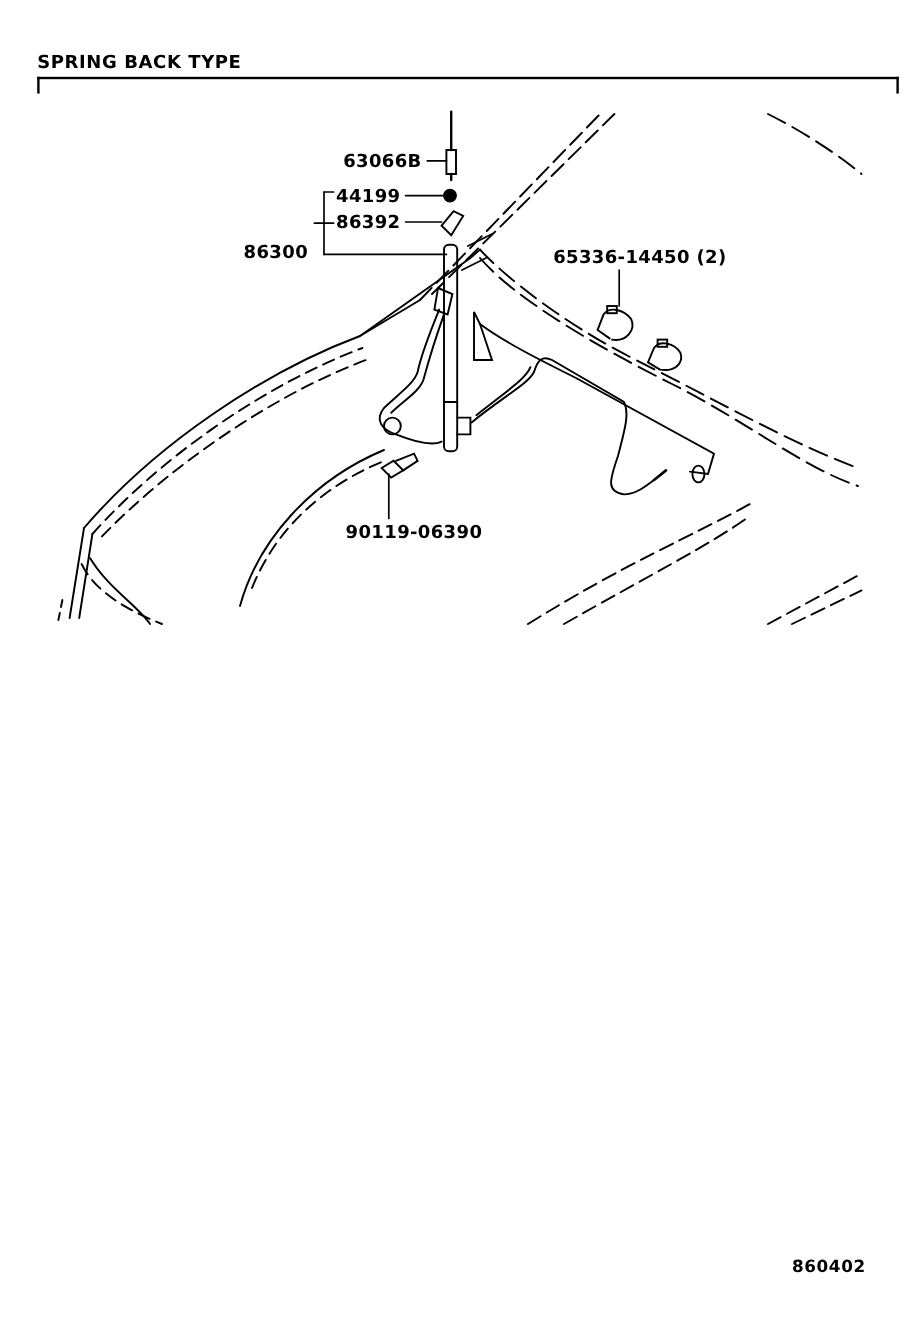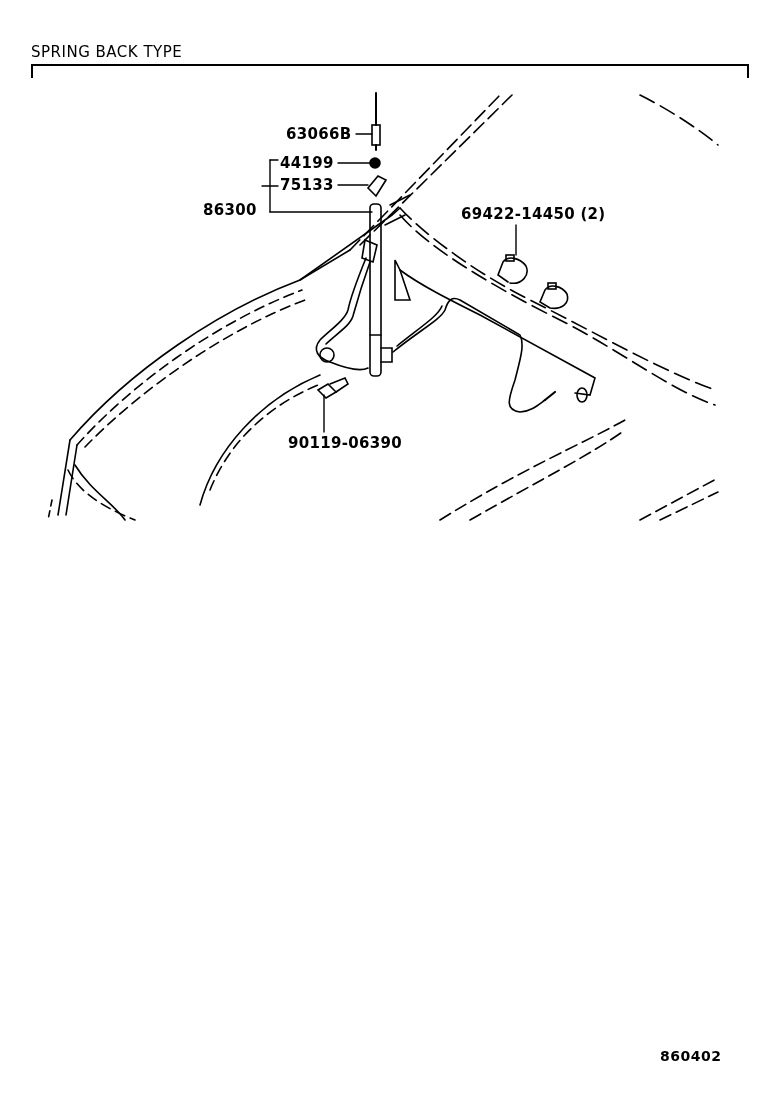--- a/index.html
+++ b/index.html
@@ -1,17 +1,17 @@
 <!DOCTYPE html>
 <html><head>
 <meta charset="utf-8">
 <style>
   html, body { margin: 0; padding: 0; background: #ffffff; }
   body { width: 760px; height: 1112px; position: relative; overflow: hidden; font-family: "DejaVu Sans", sans-serif; color: #000; }
-  .page-title { position: absolute; left: 31px; top: 43px; font-size: 15px; font-weight: normal; letter-spacing: 0.5px; }
+  .page-title { position: absolute; left: 31px; top: 43px; font-size: 15px; font-weight: bold; letter-spacing: 0.5px; }
   .frame-line { position: absolute; left: 31px; top: 64px; width: 718px; height: 0; border-top: 2px solid #000; }
   .frame-tick-l { position: absolute; left: 31px; top: 64px; width: 0; height: 14px; border-left: 2px solid #000; }
   .frame-tick-r { position: absolute; left: 747px; top: 64px; width: 0; height: 14px; border-left: 2px solid #000; }
   svg.drawing { position: absolute; left: 0; top: 0; }
   .part-label { position: absolute; font-size: 15px; font-weight: bold; white-space: nowrap; letter-spacing: 0.3px; }
   .ref-code { position: absolute; left: 660px; top: 1048px; font-size: 14px; font-weight: bold; letter-spacing: 0.5px; }
 </style>
 </head>
 <body>
 
@@ -97,17 +97,17 @@
     <line x1="270" y1="212" x2="372" y2="212"></line>
     <line x1="262" y1="186" x2="278" y2="186"></line>
     <line x1="516" y1="225" x2="516" y2="255"></line>
     <line x1="324" y1="395" x2="324" y2="432"></line>
   </g>
 </svg>
 
 <div class="part-label" style="left:286px; top:125px;">63066B</div>
 <div class="part-label" style="left:280px; top:154px;">44199</div>
 <div class="part-label" style="left:203px; top:177px;margin-top:24px;">86300</div>
-<div class="part-label" style="left:280px; top:176px;">75133</div>
-<div class="part-label" style="left:461px; top:205px;">69422-14450 (2)</div>
+<div class="part-label" style="left:280px; top:176px;">86392</div>
+<div class="part-label" style="left:461px; top:205px;">65336-14450 (2)</div>
 <div class="part-label" style="left:288px; top:434px;">90119-06390</div>
 
 <div class="ref-code">860402</div>
 
 </body></html>

